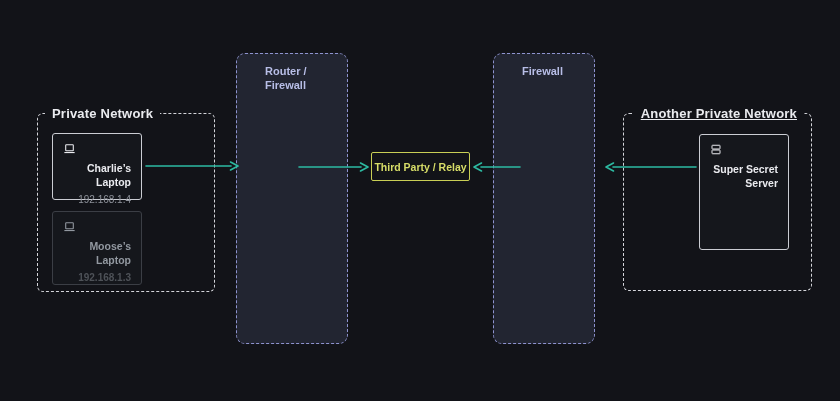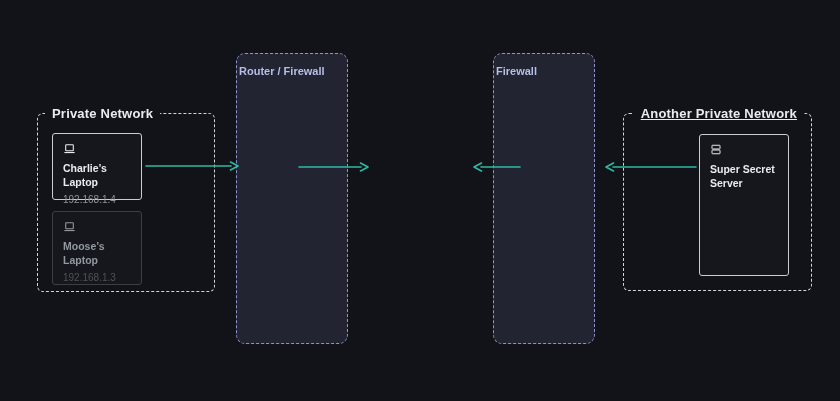--- a/index.html
+++ b/index.html
@@ -41,52 +41,53 @@
   .group-label.right { right: 7px; text-decoration: underline; }
 
   
   .node-card {
     position: absolute;
     border: 1px solid var(--card-border, #cbcdd3);
     border-radius: 3px;
     background: #15171c;
     box-sizing: border-box;
     padding: 8px 10px;
+    text-align: right;
   }
   .node-card.charlie { left: 14px; top: 19px;  width: 90px; height: 67px; }
   .node-card.moose   { left: 14px; top: 97px;  width: 90px; height: 74px; }
-  .node-card.server  { left: 75px; top: 20px;  width: 90px; height: 142px; }
+  .node-card.server  { left: 75px; top: 20px;  width: 90px; height: 116px; }
   .node-icon { display: block; height: 13px; color: var(--card-text, #eaebef); }
   .node-icon svg { display: block; }
   .node-name {
     font-size: 10.5px;
     font-weight: 600;
     color: var(--card-text, #eaebef);
     margin-top: 6px;
     line-height: 14px;
   }
   .node-ip {
     font-size: 10px;
     color: var(--ip-text, #8f939b);
     margin-top: 5px;
   }
   
   .node-card.dim { border-color: var(--dim-border, #3b3e45); }
   .node-card.dim .node-icon { color: var(--dim-text, #9298a0); }
   .node-card.dim .node-name { color: var(--dim-text, #9298a0); }
-  .node-card.dim .node-ip   { color: var(--dim-ip, #4e5258); }
+  .node-card.dim .node-ip   { color: var(--dim-ip, #4e5258); font-weight: bold; }
 
   
   .fw-box {
     position: absolute;
     border: 1px dashed var(--lavender, #8e93cf);
     background: var(--box-fill, #222531);
     border-radius: 9px;
     box-sizing: border-box;
-    padding: 10px 2px;
+    padding: 10px 28px;
   }
   .fw-box.router   { left: 236px; top: 53px; width: 112px; height: 291px; }
   .fw-box.firewall { left: 493px; top: 53px; width: 102px; height: 291px; }
   .fw-title {
     font-size: 11px;
     font-weight: 600;
     color: var(--lavender-text, #b8bee7);
     line-height: 14px;
   }
 
@@ -169,20 +170,21 @@
       </span>
       <div class="node-name">Moose’s Laptop</div>
       <div class="node-ip">192.168.1.3</div>
     </div>
   </div>
 
   <div class="fw-box router">
     <div class="fw-title">Router / Firewall</div>
   </div>
 
+  <div class="relay-box">Third Party / Relay</div>
 
   <div class="fw-box firewall">
     <div class="fw-title">Firewall</div>
   </div>
 
   <div class="group-box apn">
     <span class="group-label right">Another Private Network</span>
 
     <div class="node-card server">
       <span class="node-icon">

